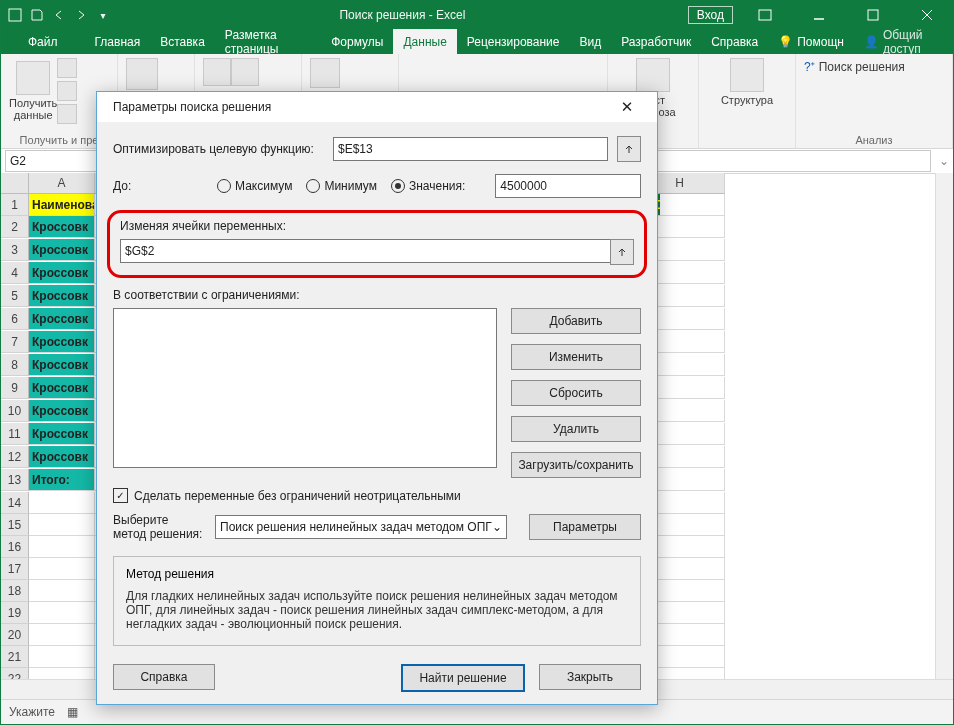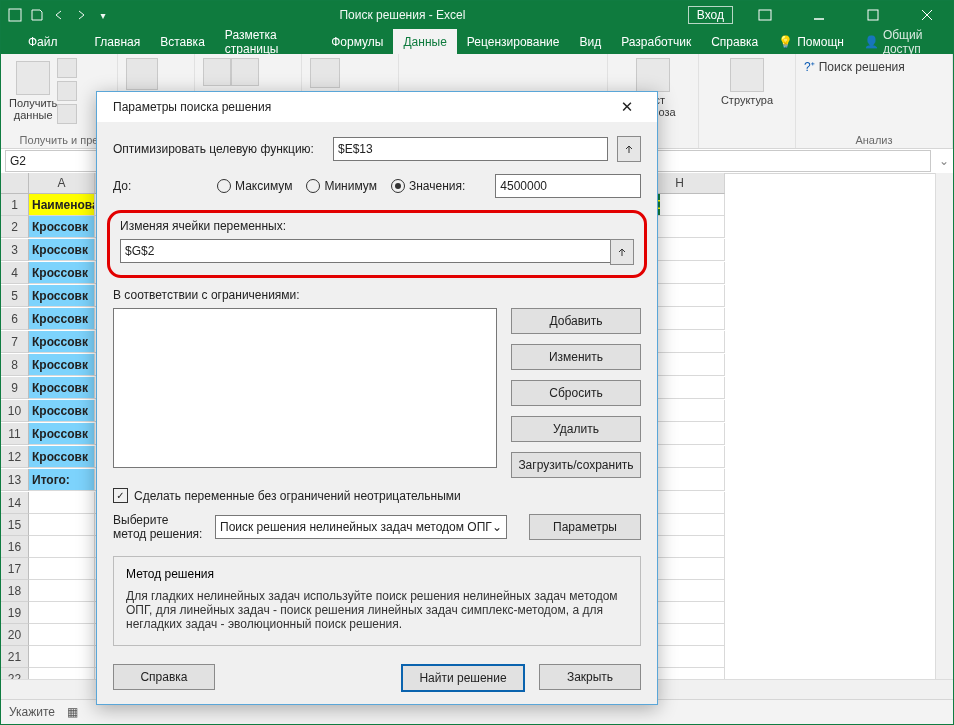--- a/index.html
+++ b/index.html
@@ -36,21 +36,21 @@
   .fbar .formula{flex:1;height:20px;border:1px solid #c9c9c9;margin-right:4px;}
   .fbar .expand{width:18px;color:#888;text-align:center;}
   
   .gridwrap{position:absolute;top:172px;left:0;right:0;bottom:44px;overflow:hidden;}
   .grid{display:grid;grid-template-columns:28px 66px repeat(7,90px);}
   .grid .ch{background:#e6e6e6;border-right:1px solid #d2d2d2;border-bottom:1px solid #bdbdbd;height:20px;display:flex;align-items:center;justify-content:center;color:#444;font-size:12px;}
   .grid .corner{border-bottom:1px solid #bdbdbd;border-right:1px solid #bdbdbd;background:#e6e6e6;height:20px;}
   .grid .rh{background:#e6e6e6;border-right:1px solid #bdbdbd;border-bottom:1px solid #d2d2d2;height:21px;display:flex;align-items:center;justify-content:center;color:#444;font-size:12px;}
   .grid .cell{border-right:1px solid #d9d9d9;border-bottom:1px solid #d9d9d9;height:21px;padding:0 3px;display:flex;align-items:center;font-size:12px;overflow:hidden;white-space:nowrap;}
   .hdrYellow{background:#ffff00;font-weight:bold;}
-  .bodyBeige{background:#7dd3fc;font-weight:bold;}
+  .bodyBeige{background:#14b8a6;font-weight:bold;}
   .greenhdr{background:#c6efce;font-weight:bold;justify-content:flex-end;}
   .cell.r{justify-content:flex-end;}
   .thickbox{border:1px solid #222 !important;}
   
   .sel{position:absolute;border:2px dashed #107c41;box-sizing:border-box;animation:ants 1s linear infinite;background:rgba(255,255,0,0);}
   @keyframes ants{to{background-position:100% 0;}}
   
   .vscroll{position:absolute;right:0;top:172px;bottom:44px;width:17px;background:#f1f1f1;border-left:1px solid #dcdcdc;}
   .hscroll{position:absolute;left:0;right:0;bottom:24px;height:20px;background:#f1f1f1;border-top:1px solid #dcdcdc;display:flex;align-items:center;}
   .sheet-tab{background:#fff;border:1px solid #bfbfbf;border-bottom:none;padding:2px 12px;margin-left:100px;font-size:12px;}

